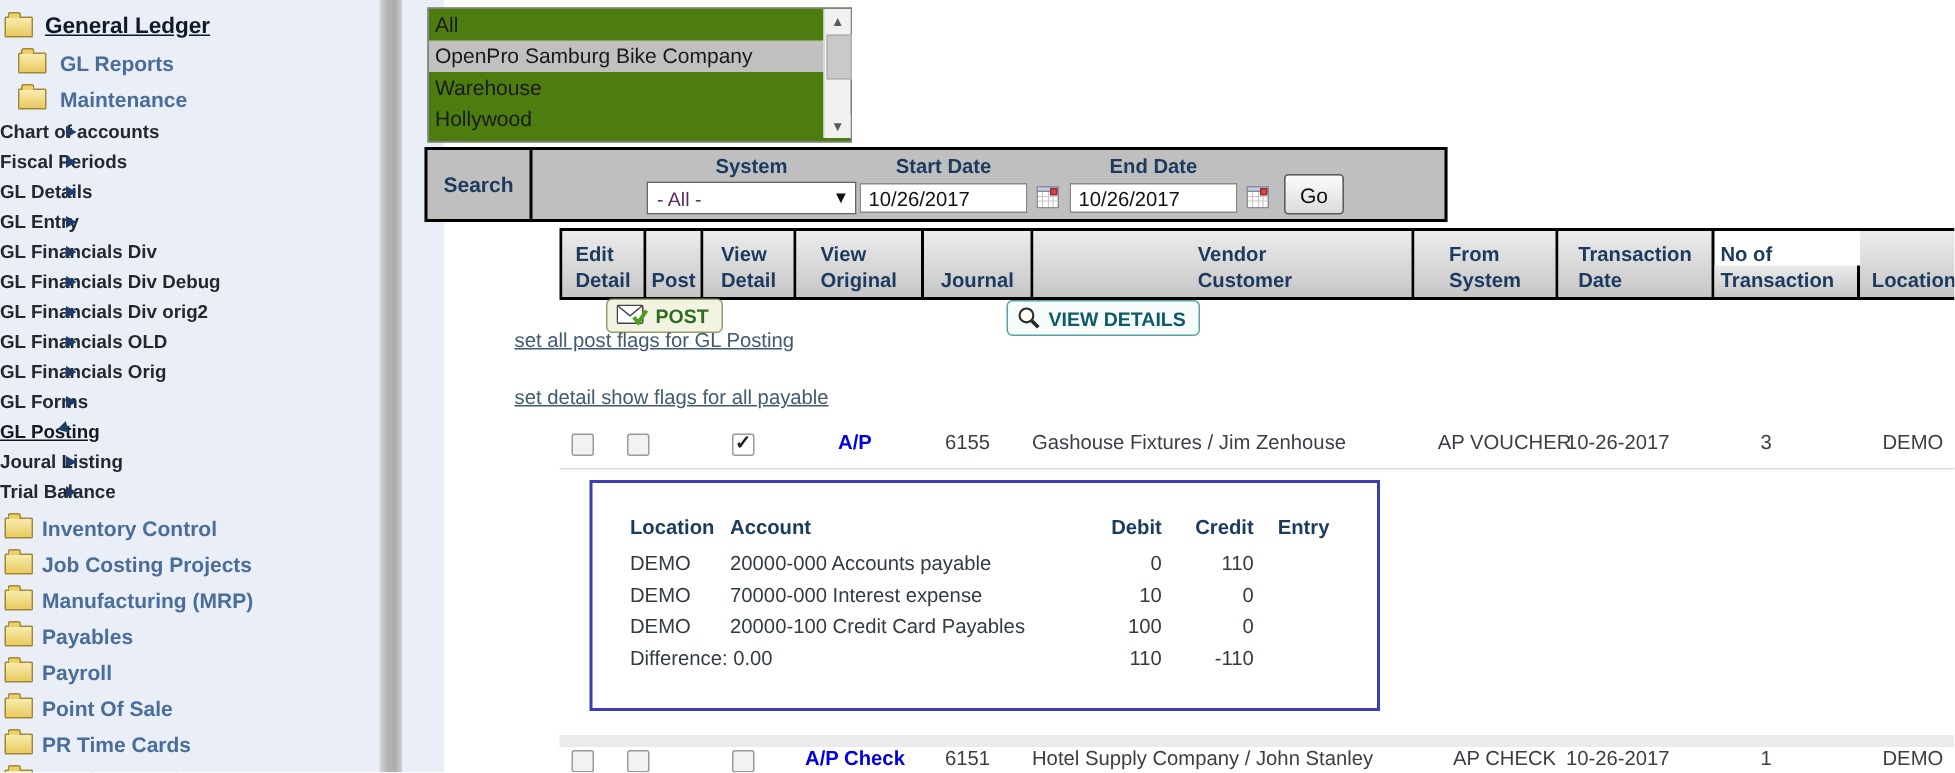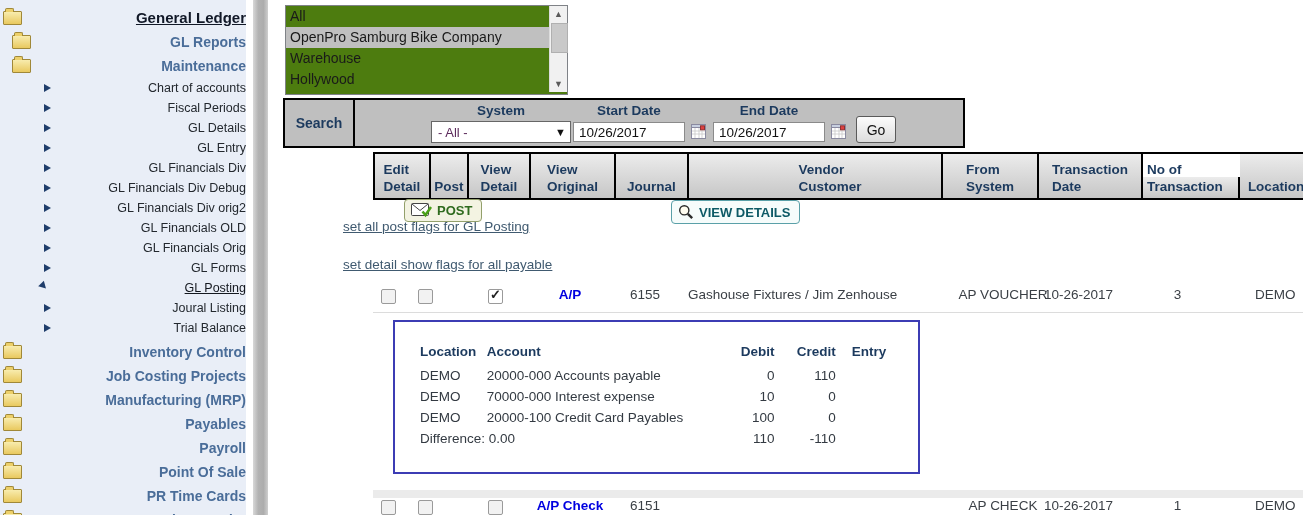--- a/index.html
+++ b/index.html
@@ -1,32 +1,32 @@
 <!DOCTYPE html>
 <html><head>
 <meta charset="utf-8">
 <style>
   html,body{margin:0;padding:0;background:#fff;}
   #screen{position:relative;width:1303px;height:515px;overflow:hidden;
     font-family:"Liberation Sans",sans-serif;font-size:13px;color:#333;background:#fff;}
 
   
-  #sidebar{position:absolute;left:0;top:0;width:246px;height:515px;background:#e9eef7;text-align:right;}
+  #sidebar{position:absolute;left:0;top:0;width:296px;height:515px;background:#e9eef7;}
   #splitter{position:absolute;left:253px;top:0;width:15px;height:515px;
     background:linear-gradient(to right,#d8d8d8,#b3b3b3 35%,#adadad 70%,#cfcfcf);}
   .srow{position:relative;white-space:nowrap;cursor:pointer;}
   .srow-root{margin-top:6px;height:24px;line-height:24px;padding-left:30px;
     font-size:15px;font-weight:bold;color:#111827;}
   .srow-root .lbl{text-decoration:underline;}
   .srow-folder{height:24px;line-height:24px;padding-left:40px;
     font-size:14px;font-weight:bold;color:#4a6d99;}
   .srow-module{height:24px;line-height:24px;padding-left:28px;
     font-size:14px;font-weight:bold;color:#4a6d99;}
-  .srow-leaf{height:20px;line-height:20px;padding-left:57px;
-    font-size:12.5px;font-weight:normal;color:#23282e;}
+  .srow-leaf{height:20px;line-height:20px;
+    font-size:12.5px;font-weight:bold;color:#23282e;}
   .srow-leaf.active .lbl{text-decoration:underline;color:#14181f;}
   .folder-ico{position:absolute;top:5px;width:17px;height:12px;border:1px solid #a08838;
     border-radius:1px;background:linear-gradient(#f8ecae,#e9c95f);}
   .folder-ico::before{content:"";position:absolute;top:-4px;left:1px;width:7px;height:3px;
     background:#edd06a;border:1px solid #a08838;border-bottom:none;border-radius:2px 2px 0 0;}
   .f-root{left:3px;} .f-sub{left:12px;} .f-mod{left:3px;}
   .tri{position:absolute;left:44px;top:6px;width:0;height:0;
     border-left:7px solid #1f3d6b;border-top:4.5px solid transparent;border-bottom:4.5px solid transparent;}
   .tri-open{left:40px;top:4px;transform:rotate(45deg);}
 
@@ -344,19 +344,20 @@
       </table>
   </div>
 
   <div id="rowSep"></div>
   <div class="entry-row" style="top:498px;">
     <span class="cb x-cb1"></span>
     <span class="cb x-cb2"></span>
     <span class="cb x-cb3"></span>
     <a class="erc x-jtype">A/P Check</a>
     <span class="erc x-jno">6151</span>
+    <span class="erc x-vendor">Hotel Supply Company / John Stanley</span>
     <span class="erc x-fromsys">AP CHECK</span>
     <span class="erc x-date">10-26-2017</span>
     <span class="erc x-notrans">1</span>
     <span class="erc x-loc">DEMO</span>
   </div>
 
 </div>
 
 </body></html>

